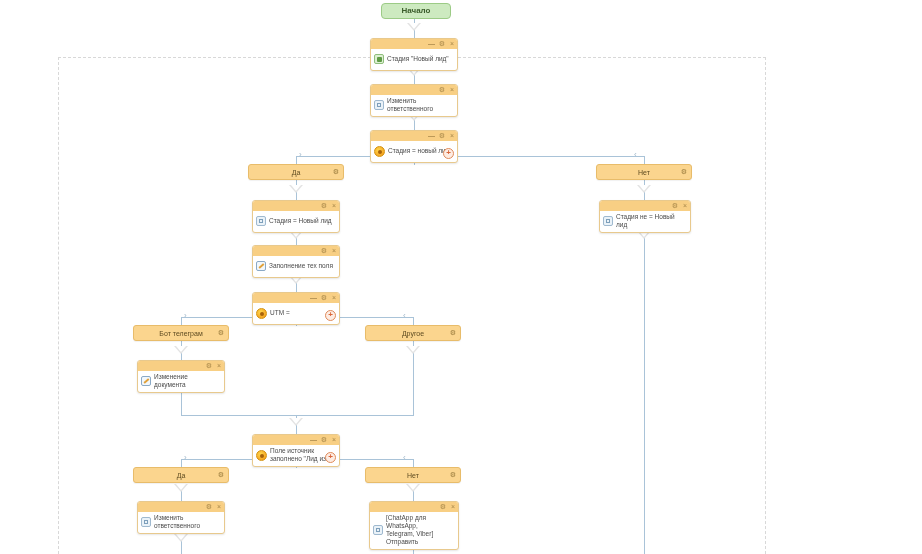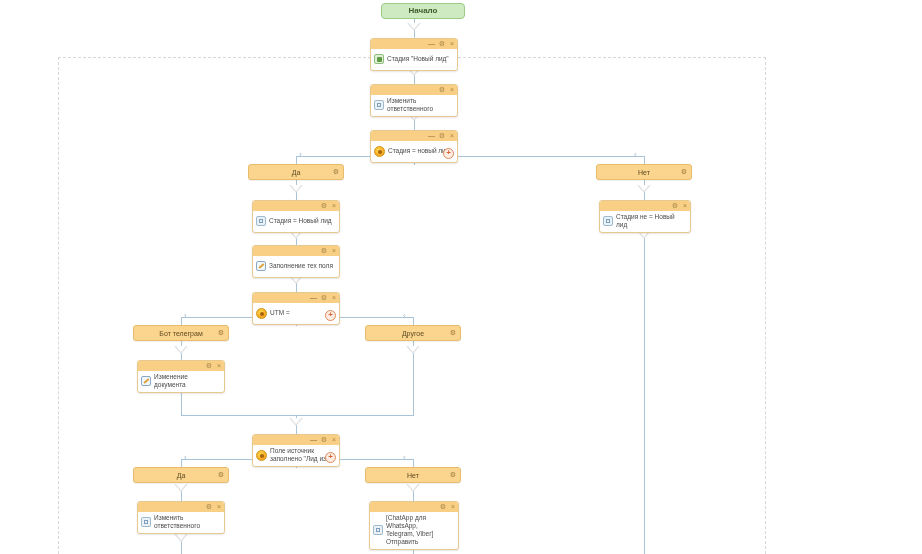--- a/index.html
+++ b/index.html
@@ -291,21 +291,21 @@
   <div class="arrow" style="left:174px; top:484px;"></div>
 
   <div class="conn v" style="left:413px; top:487px; height:16px;"></div>
   <div class="arrow" style="left:406px; top:484px;"></div>
 
   <div class="conn v" style="left:181px; top:528px; height:26px;"></div>
   <div class="arrow" style="left:174px; top:534px;"></div>
   <div class="conn v" style="left:413px; top:533px; height:21px;"></div>
   <div class="arrow" style="left:406px; top:537px;"></div>
 
-  <div class="start-node" style="left:381px; top:3px; width:84px;">Начало</div>
+  <div class="start-node" style="left:381px; top:3px; width:70px;">Начало</div>
 
   <div class="card" style="left:370px; top:38px; width:88px;">
     <div class="card-head">
       <span class="ctl minus">—</span>
       <span class="ctl gear">⚙</span>
       <span class="ctl close">×</span>
     </div>
     <div class="card-body">
       <span class="ic green"></span>
       <span class="label">Стадия "Новый лид"</span>

